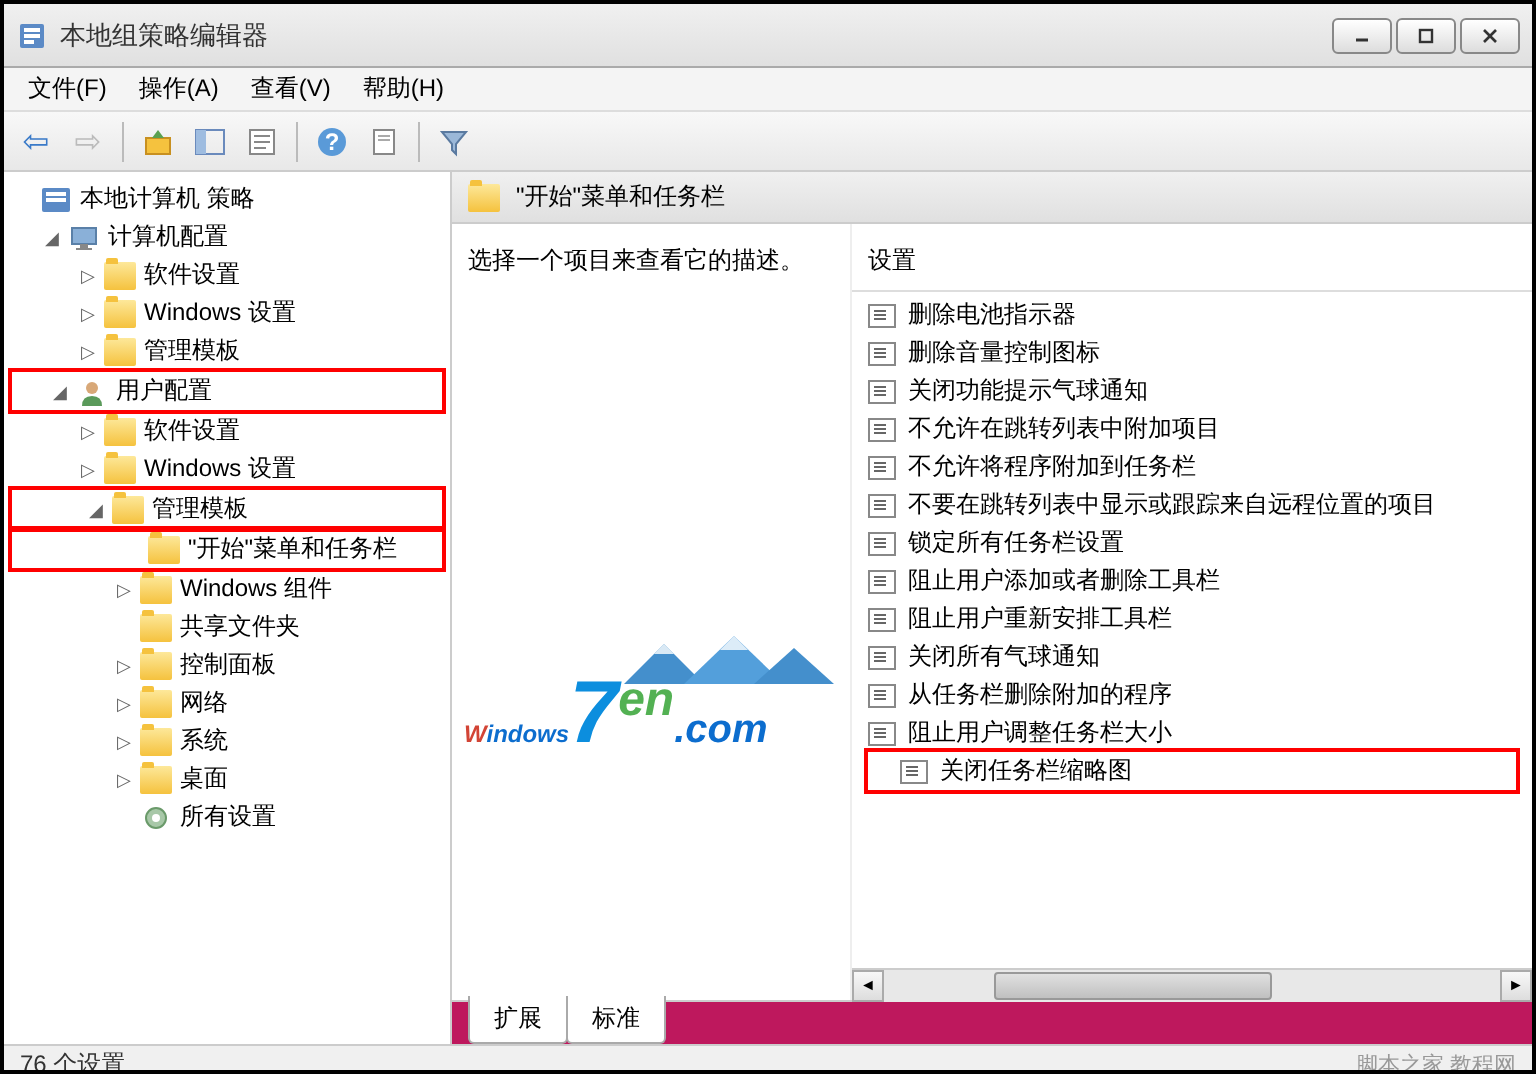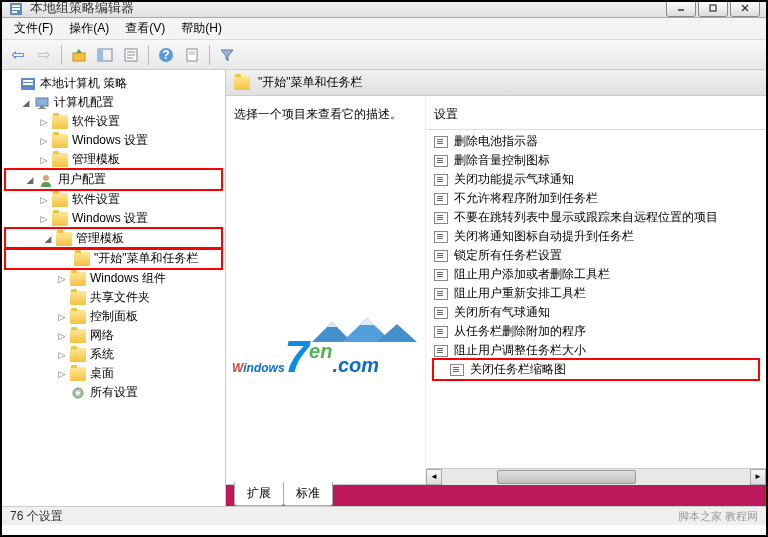--- a/index.html
+++ b/index.html
@@ -1,18 +1,18 @@
 <!DOCTYPE html>
 <html><head>
   <meta charset="utf-8">
   <style>
     * { box-sizing: border-box; margin: 0; padding: 0; font-family: "Microsoft YaHei", "Segoe UI", Tahoma, sans-serif; font-size: 12px; }
     body { width: 768px; height: 537px; border: 2px solid #000; background: #fff; position: relative; overflow: hidden; }
     
-    .titlebar { height: 16px; background: linear-gradient(to bottom, #f0f0f0, #e0e0e0); display: flex; align-items: flex-end; padding: 0 6px; border-bottom: 1px solid #aaa; }
+    .titlebar { height: 32px; background: linear-gradient(to bottom, #f0f0f0, #e0e0e0); display: flex; align-items: center; padding: 0 6px; border-bottom: 1px solid #aaa; }
     .titlebar-icon { width: 16px; height: 16px; margin-right: 6px; }
     .titlebar-title { flex: 1; color: #333; font-size: 13px; }
     .win-btns { display: flex; gap: 2px; }
     .win-btn { width: 30px; height: 18px; background: linear-gradient(to bottom, #fff, #ddd); border: 1px solid #888; border-radius: 3px; display: flex; align-items: center; justify-content: center; font-size: 11px; cursor: pointer; }
     
     .menubar { height: 22px; display: flex; align-items: center; padding: 0 4px; background: #f4f4f4; border-bottom: 1px solid #ddd; }
     .menu-item { padding: 2px 8px; cursor: pointer; }
     
     .toolbar { height: 30px; display: flex; align-items: center; padding: 0 4px; background: linear-gradient(to bottom, #f8f8f8, #e8e8e8); border-bottom: 1px solid #ccc; gap: 2px; }
     .tb-btn { width: 24px; height: 24px; display: flex; align-items: center; justify-content: center; cursor: pointer; border-radius: 2px; }
@@ -53,21 +53,21 @@
     .tab.active { background: #fff; }
     
     .statusbar { height: 19px; display: flex; align-items: center; padding: 0 8px; background: #f0f0f0; border-top: 1px solid #ccc; font-size: 12px; color: #333; justify-content: space-between; }
     .statusbar-right { color: #999; font-size: 11px; }
     
     .watermark { position: absolute; left: 230px; top: 330px; pointer-events: none; opacity: 0.95; }
     .watermark-text { font-size: 38px; font-weight: bold; font-style: italic; font-family: Arial, sans-serif; }
     .wm-w { color: #d03a2b; }
     .wm-rest { color: #0066cc; }
     .wm-7 { color: #0088dd; font-size: 44px; }
-    .wm-en { color: #4aad4a; font-size: 20px; vertical-align: super; }
+    .wm-en { color: #4aad4a; font-size: 24px; vertical-align: super; }
     .wm-mountains { position: absolute; top: -18px; left: 70px; }
   </style>
 </head>
 <body>
 
 <div class="titlebar">
   <svg class="titlebar-icon" viewBox="0 0 16 16">
       <rect x="2" y="2" width="12" height="12" fill="#5b8ac6" rx="1"></rect>
       <rect x="4" y="4" width="8" height="2" fill="#fff"></rect>
       <rect x="4" y="7" width="8" height="2" fill="#fff"></rect>
@@ -274,29 +274,29 @@
             <div class="setting-item">
               <span class="setting-icon"></span>
               <span>删除音量控制图标</span>
             </div>
             <div class="setting-item">
               <span class="setting-icon"></span>
               <span>关闭功能提示气球通知</span>
             </div>
             <div class="setting-item">
               <span class="setting-icon"></span>
+              <span>不允许在跳转列表中附加项目</span>
+            </div>
+            <div class="setting-item">
+              <span class="setting-icon"></span>
               <span>不允许将程序附加到任务栏</span>
             </div>
             <div class="setting-item">
               <span class="setting-icon"></span>
               <span>不要在跳转列表中显示或跟踪来自远程位置的项目</span>
-            </div>
-            <div class="setting-item">
-              <span class="setting-icon"></span>
-              <span>关闭将通知图标自动提升到任务栏</span>
             </div>
             <div class="setting-item">
               <span class="setting-icon"></span>
               <span>锁定所有任务栏设置</span>
             </div>
             <div class="setting-item">
               <span class="setting-icon"></span>
               <span>阻止用户添加或者删除工具栏</span>
             </div>
             <div class="setting-item">

